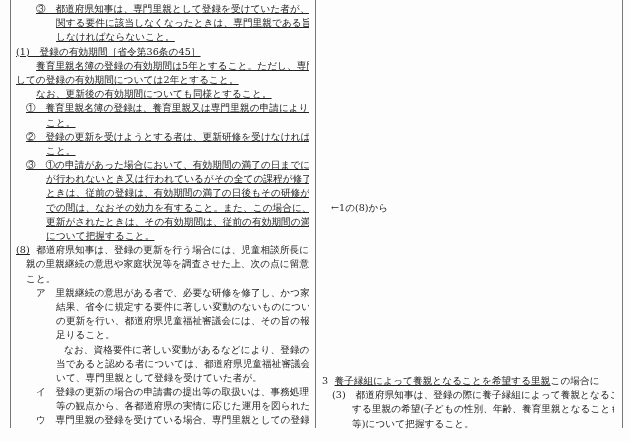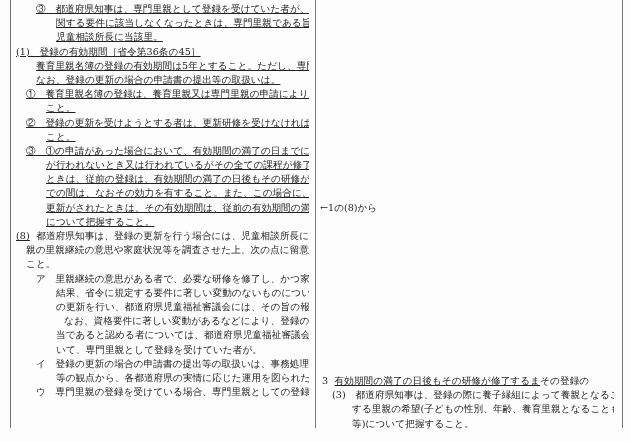--- a/index.html
+++ b/index.html
@@ -12,68 +12,70 @@
   .col-left { left: 16px; width: 293px; }
   .col-right { left: 322px; width: 292px; }
   .line { white-space: nowrap; overflow: hidden; height: 14.2px; }
   .u { text-decoration: underline; text-underline-offset: 1px; }
   .i1 { padding-left: 0px; }
   .i2 { padding-left: 10px; }
   .i3 { padding-left: 20px; }
   .i4 { padding-left: 30px; }
   .i5 { padding-left: 40px; }
   .i6 { padding-left: 48px; }
-  .arrow-note { position: absolute; left: 320px; top: 202px; font-size: 9.6px; }
+  .arrow-note { position: absolute; left: 331px; top: 202px; font-size: 9.6px; }
 </style>
 </head>
 <body>
 
 <div class="frame"></div>
 <div class="divider"></div>
 
 <div class="col col-left">
 
   <div class="line i3 u">③　都道府県知事は、専門里親として登録を受けていた者が、専門里親に</div>
   <div class="line i5 u">関する要件に該当しなくなったときは、専門里親である旨の記載を消除</div>
-  <div class="line i5 u">児童相談所長に当該里。</div>
+  <div class="line i5 u">しなければならないこと。</div>
 
   <div class="line i1 u">(1)　登録の有効期間［省令第36条の45］</div>
   <div class="line i3 u">養育里親名簿の登録の有効期間は5年とすること。ただし、専門里親と</div>
-  <div class="line i3 u">なお、登録の更新の場合の申請書の提出等の取扱いは。</div>
+  <div class="line i1 u">しての登録の有効期間については2年とすること。</div>
+  <div class="line i3 u">なお、更新後の有効期間についても同様とすること。</div>
 
   <div class="line i2 u">①　養育里親名簿の登録は、養育里親又は専門里親の申請により更新する</div>
   <div class="line i4 u">こと。</div>
   <div class="line i2 u">②　登録の更新を受けようとする者は、更新研修を受けなければならない</div>
   <div class="line i4 u">こと。</div>
   <div class="line i2 u">③　①の申請があった場合において、有効期間の満了の日までに更新研修</div>
   <div class="line i4 u">が行われないとき又は行われているがその全ての課程が修了していない</div>
   <div class="line i4 u">ときは、従前の登録は、有効期間の満了の日後もその研修が修了するま</div>
   <div class="line i4 u">での間は、なおその効力を有すること。また、この場合に、その登録の</div>
   <div class="line i4 u">更新がされたときは、その有効期間は、従前の有効期間の満了の日の翌</div>
   <div class="line i4 u">について把握すること。</div>
 
   <div class="line i1">
     <span class="u">(8)</span>&nbsp;&nbsp;<span>都道府県知事は、登録の更新を行う場合には、児童相談所長に当該里</span>
   </div>
   <div class="line i2">親の里親継続の意思や家庭状況等を調査させた上、次の点に留意して行う</div>
   <div class="line i2">こと。</div>
   <div class="line i3">ア　里親継続の意思がある者で、必要な研修を修了し、かつ家庭調査の</div>
   <div class="line i5">結果、省令に規定する要件に著しい変動のないものについては、登録</div>
   <div class="line i5">の更新を行い、都道府県児童福祉審議会には、その旨の報告をすれば</div>
+  <div class="line i5">足りること。</div>
   <div class="line i6">なお、資格要件に著しい変動があるなどにより、登録の更新が不適</div>
   <div class="line i5">当であると認める者については、都道府県児童福祉審議会の意見を聴</div>
   <div class="line i5">いて、専門里親として登録を受けていた者が。</div>
   <div class="line i3">イ　登録の更新の場合の申請書の提出等の取扱いは、事務処理の簡素化</div>
   <div class="line i5">等の観点から、各都道府県の実情に応じた運用を図られたいこと。</div>
   <div class="line i3">ウ　専門里親の登録を受けている場合、専門里親としての登録の更新を</div>
 
 </div>
 
 <div class="arrow-note">←1の(8)から</div>
 
 <div class="col col-right" style="top: 374px;">
   <div class="line i1">
-    <span>3</span>&nbsp;&nbsp;<span class="u">有効期間の満了の日後もその研修が修了するま</span><span>その登録の</span>
+    <span>3</span>&nbsp;&nbsp;<span class="u">養子縁組によって養親となることを希望する里親</span><span>この場合に</span>
   </div>
   <div class="line i2">(3)　都道府県知事は、登録の際に養子縁組によって養親となることを希望</div>
   <div class="line i4">する里親の希望(子どもの性別、年齢、養育里親となることも考えている</div>
   <div class="line i4">等)について把握すること。</div>
 </div>
 
 </body></html>

